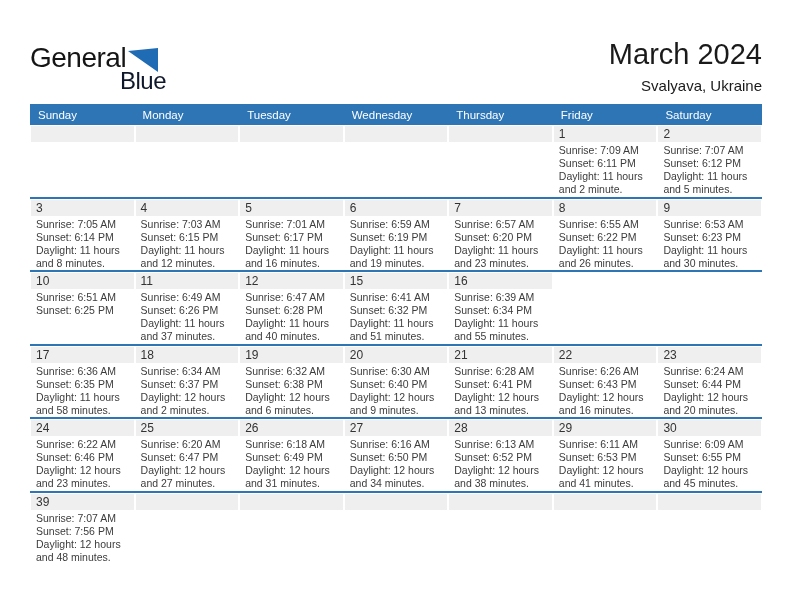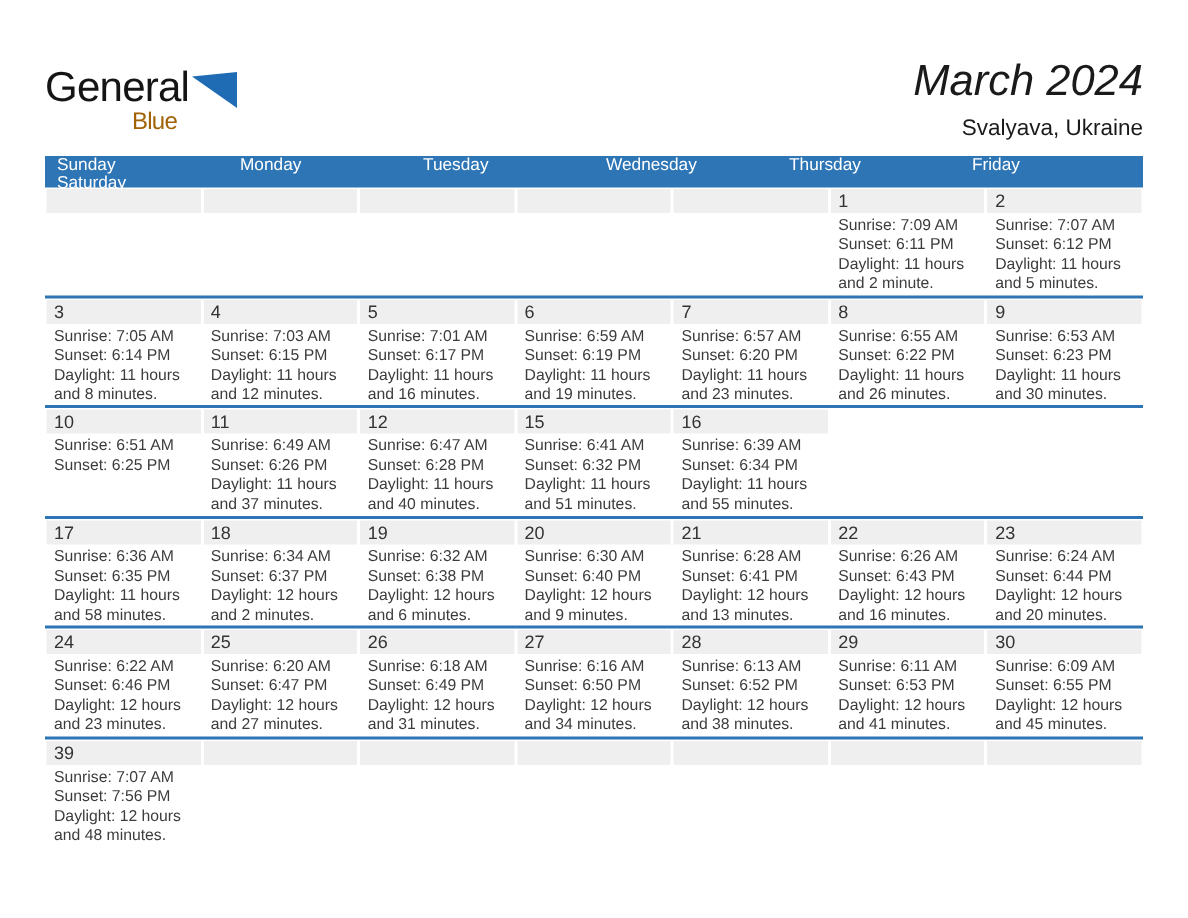--- a/index.html
+++ b/index.html
@@ -9,29 +9,29 @@
     width:792px; height:612px;
     background:#ffffff;
     font-family:"Liberation Sans", sans-serif;
     overflow:hidden;
   }
   
   .logo { position:absolute; left:30px; top:46px; width:200px; }
   .logo-row1 { display:flex; align-items:flex-start; }
   .logo-general { font-size:28px; color:#151515; letter-spacing:-0.5px; line-height:24px; }
   .logo-tri { margin-left:2px; margin-top:2px; }
-  .logo-blue { font-size:16px; color:#a16207; line-height:22px; margin-left:58px; margin-top:-6px; letter-spacing:-0.5px; }
+  .logo-blue { font-size:24px; color:#0f172a; line-height:22px; margin-left:90px; margin-top:-6px; letter-spacing:-0.5px; }
   .title-block { position:absolute; right:30px; top:38px; text-align:right; }
-  .cal-title { font-size:29px; color:#1a1a1a; line-height:32px;font-style:italic; }
+  .cal-title { font-size:29px; color:#1a1a1a; line-height:32px; }
   .cal-subtitle { font-size:15px; color:#1a1a1a; margin-top:7px; }
 
   
   .calendar { position:absolute; left:30px; top:104px; width:732px; }
   .weekday-row {
-    display:grid; grid-template-columns:repeat(6,1fr);
+    display:grid; grid-template-columns:repeat(7,1fr);
     background:#2E75B6; height:21px; align-items:center;
   }
   .weekday { color:#ffffff; font-size:11.5px; padding-left:8px; }
   .week {
     display:grid; grid-template-columns:repeat(7,1fr);
     border-bottom:2px solid #2E75B6;
     height:73.5px;
   }
   .week:last-child { border-bottom:none; }
   .cell { padding:1px 1px 0 1px; overflow:hidden; }

